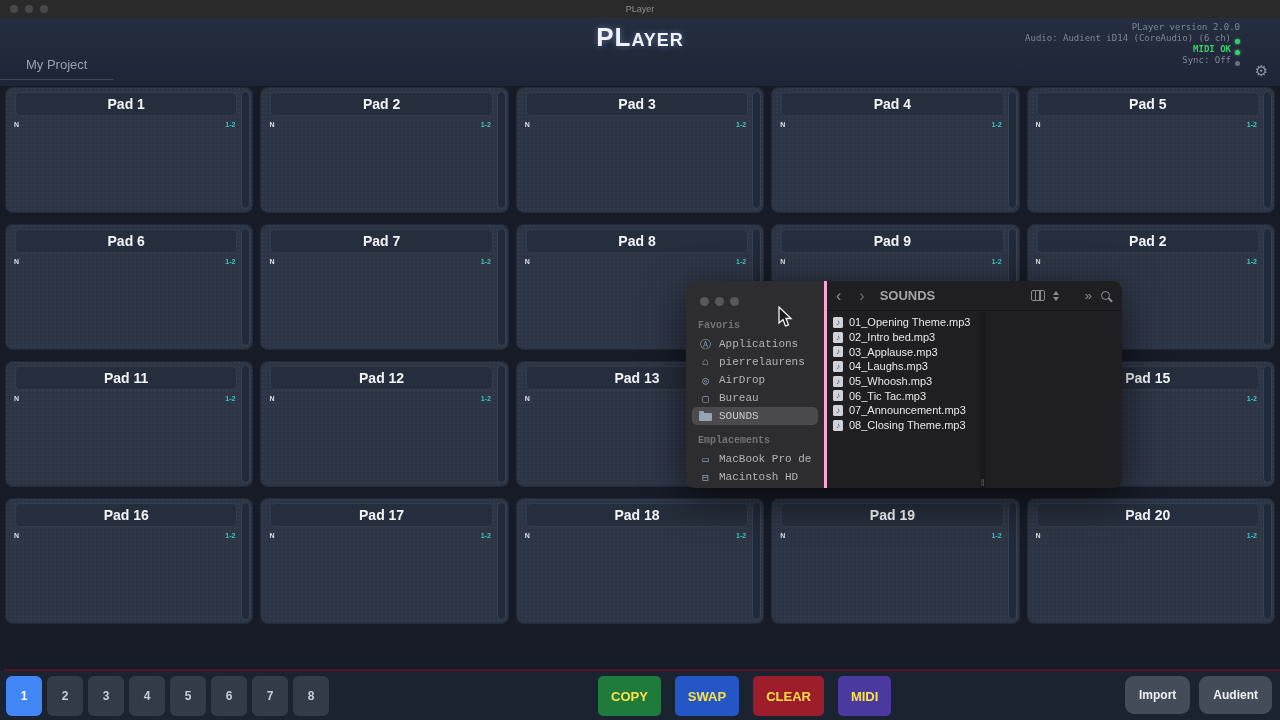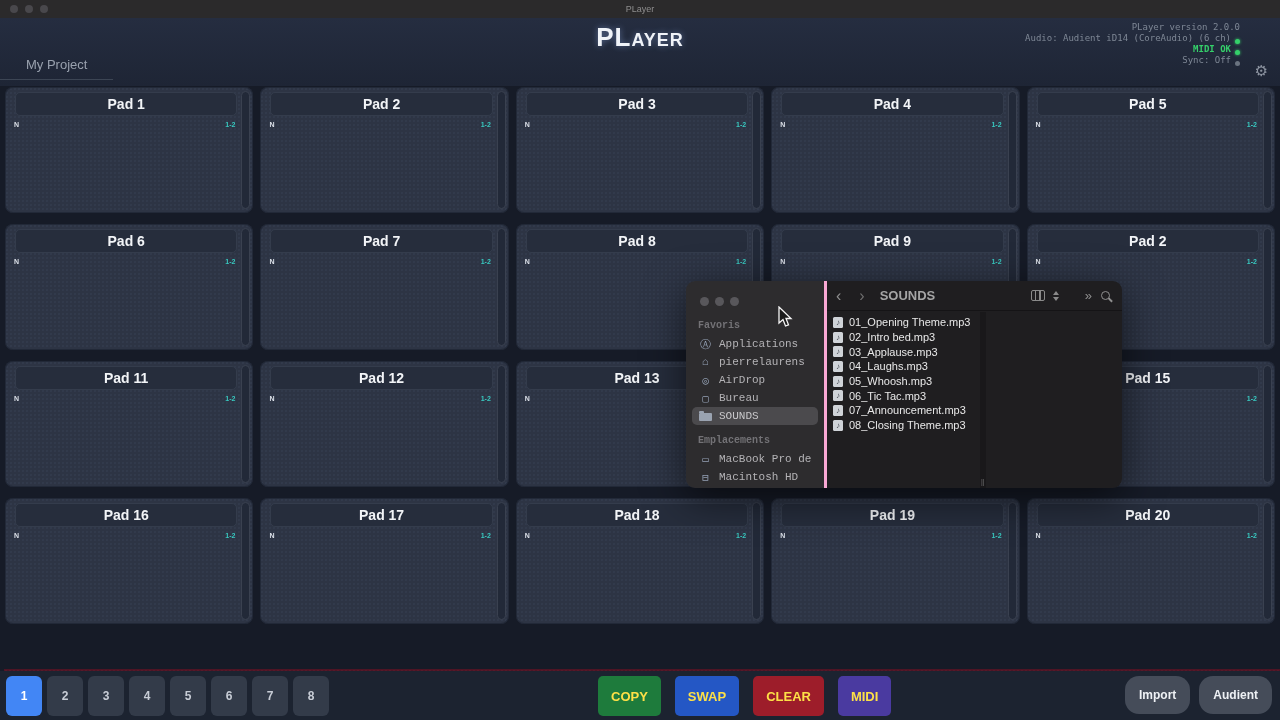--- a/index.html
+++ b/index.html
@@ -54,21 +54,21 @@
   
   .bottom-bar { position:absolute; top:671px; left:0; right:0; height:49px; background:#1c2330; }
   .banks { position:absolute; left:6px; top:5px; display:flex; gap:5px; }
   .bank { width:36px; height:40px; border:none; border-radius:6px; background:#333b49;
           color:#c8cdd6; font-weight:bold; font-size:12px; font-family:inherit; }
   .bank.selected { background:#4286f5; color:#fff; }
   .actions { position:absolute; left:598px; top:5px; display:flex; gap:14px; }
   .action { height:40px; min-width:52px; padding:0 13px; border:none; border-radius:5px;
             color:#fde047; font-weight:bold; font-size:13px; font-family:inherit; }
   .io { position:absolute; right:8px; top:5px; display:flex; gap:9px; }
-  .io-btn { height:38px; min-width:62px; padding:0 14px; border:none; border-radius:14px;
+  .io-btn { height:38px; min-width:62px; padding:0 14px; border:none; border-radius:9px;
             background:#454c59; color:#eef1f5; font-weight:bold; font-size:12px; font-family:inherit; }
 
   
   .finder { position:absolute; left:686px; top:281px; width:436px; height:207px;
             border-radius:9px; overflow:hidden; box-shadow:0 10px 40px rgba(0,0,0,.6);
             display:flex; font-size:11px; }
   .fw-sidebar { width:141px; background:#2d2c2e; border-right:3px solid #f9a8d4; position:relative; padding-top:8px;font-family:Liberation Mono, monospace; }
   .fw-lights { display:flex; gap:6px; margin:8px 0 14px 14px; }
   .fw-dot { width:9px; height:9px; border-radius:50%; background:#58575b; }
   .sb-section { font-size:10px; font-weight:bold; color:#737276; margin:6px 0 4px 12px; }

